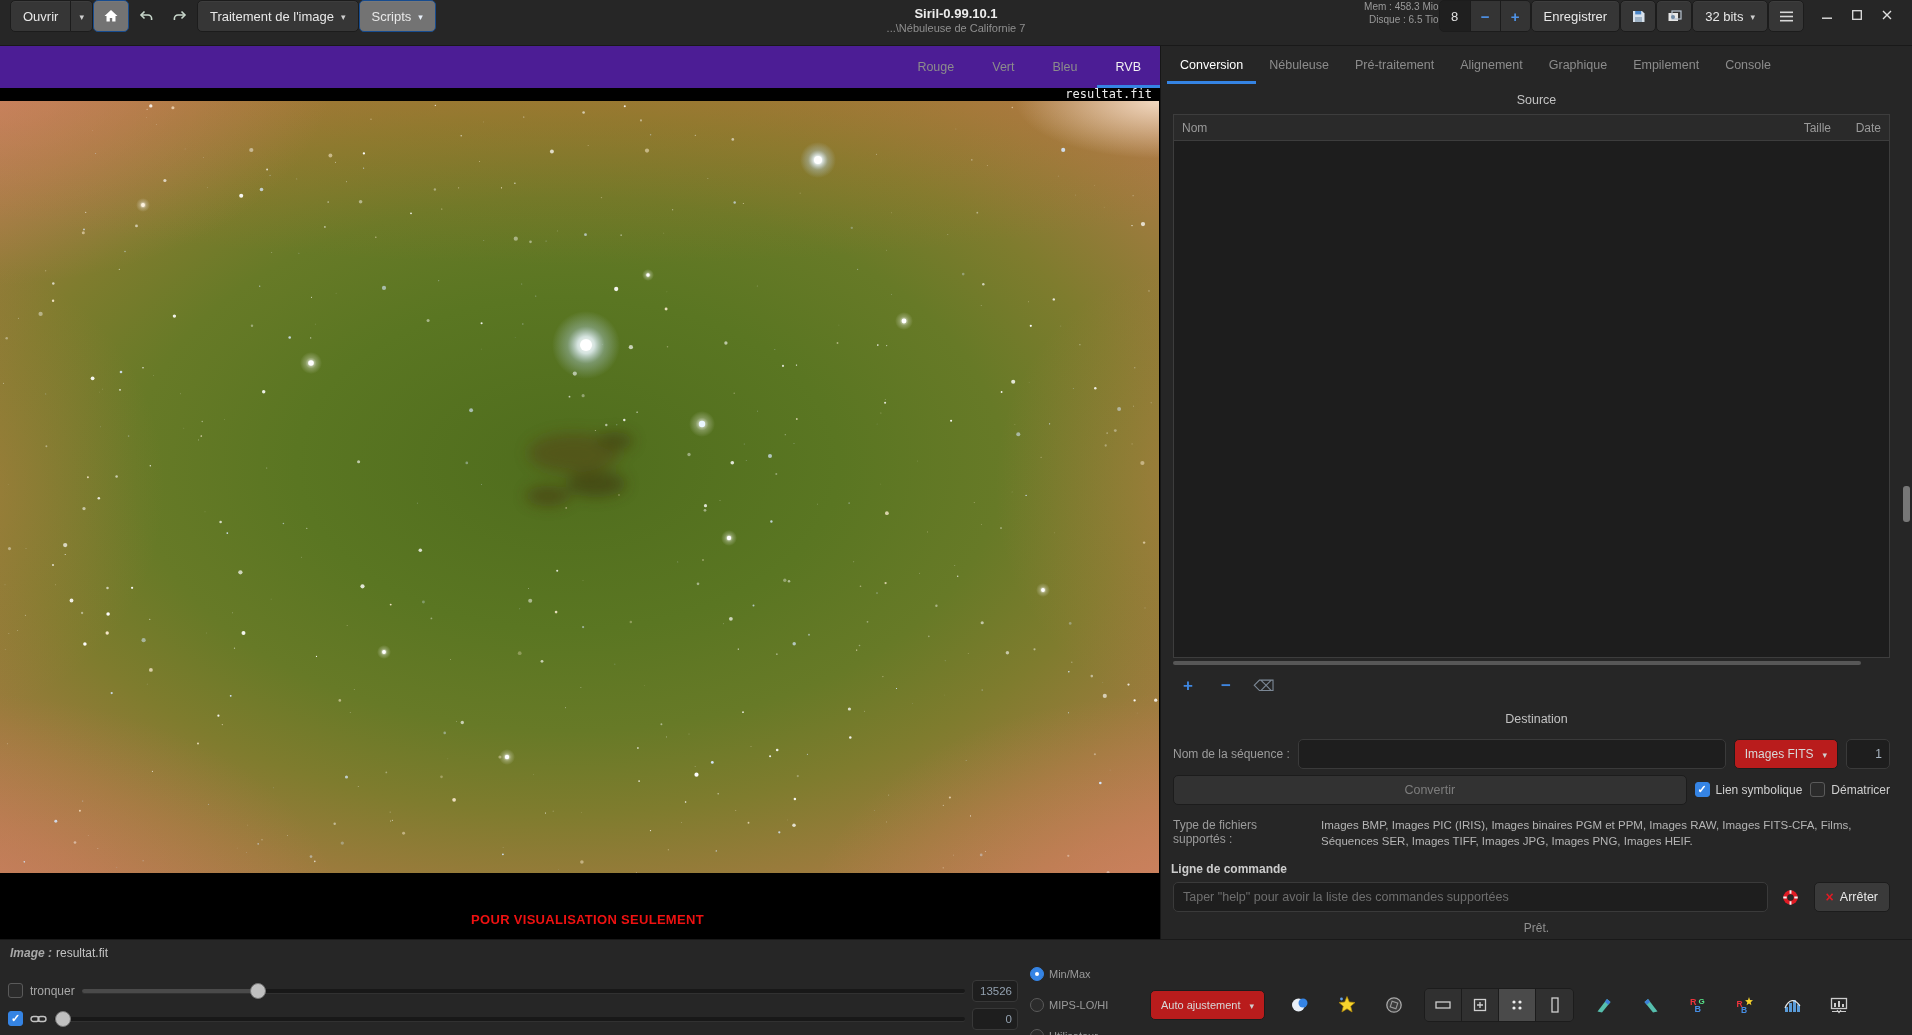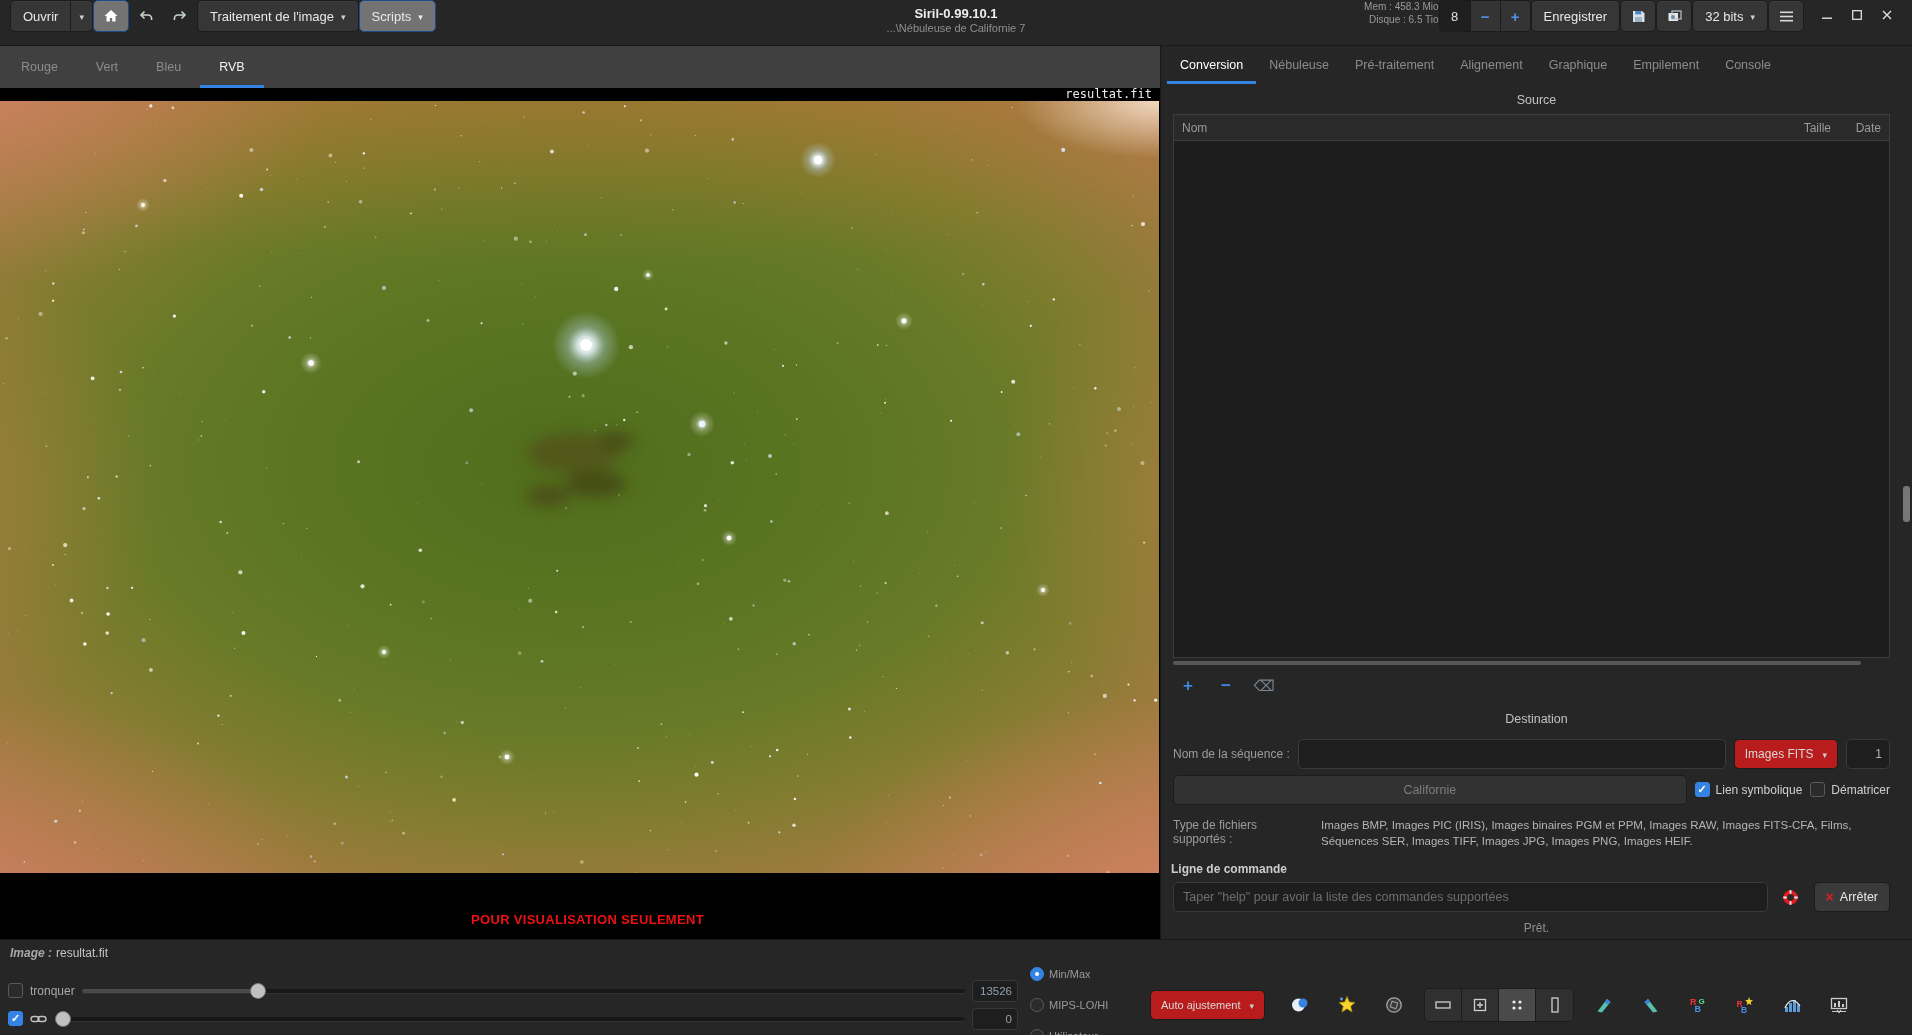--- a/index.html
+++ b/index.html
@@ -23,21 +23,21 @@
   .memblock { margin-left: auto; text-align: right; font-size: 10px; color: #9a9a9a; line-height: 1.3; white-space: nowrap; }
   .spin { display: flex; border: 1px solid #1c1c1c; border-radius: 5px; overflow: hidden; height: 32px; }
   .spin-val { width: 30px; background: #1f1f1f; border: 0; color: #e0e0e0; font-size: 13px; text-align: center; outline: none; font-family: "Liberation Sans", sans-serif; }
   .spin-btn { width: 30px; background: #343434; display: flex; align-items: center; justify-content: center; color: #4f93e8; font-weight: bold; font-size: 15px; border-left: 1px solid #1c1c1c; }
   .winbtn { width: 30px; height: 30px; display: flex; align-items: center; justify-content: center; color: #dcdcdc; font-size: 14px; }
   .wingap { width: 8px; }
 
   
   .main { display: flex; height: 893px; flex: none; }
   .left { width: 1160px; flex: none; display: flex; flex-direction: column; background: #262626; }
-  .channel-tabs { height: 42px; display: flex; align-items: stretch; padding-left: 2px; background: #404040; flex: none; }
+  .channel-tabs { height: 42px; display: flex; align-items: stretch; padding-left: 2px; background: #4c1d95; flex: none; justify-content: flex-end; }
   .ctab { padding: 0 19px; display: flex; align-items: center; font-size: 12.5px; color: #8c8c8c; border-bottom: 3px solid transparent; border-top: 3px solid transparent; }
   .ctab.active { color: #f2f2f2; border-bottom-color: #3584e4; }
   .viewer { flex: 1; background: #000; position: relative; overflow: hidden; }
   .filename-overlay { position: absolute; top: -1px; right: 8px; font-family: "DejaVu Sans Mono", monospace; font-size: 12px; color: #ececec; z-index: 4; }
   .nebula { position: absolute; top: 13px; left: 0; width: 1159px; height: 772px;
     background:
       radial-gradient(ellipse 20% 12% at 100% 0%, rgba(252,233,214,0.85), rgba(252,233,214,0) 62%),
       radial-gradient(ellipse 44% 40% at -2% -4%, rgba(224,136,116,0.55), rgba(224,136,116,0) 70%),
       radial-gradient(ellipse 46% 42% at 102% 106%, rgba(226,130,104,0.6), rgba(226,130,104,0) 70%),
       radial-gradient(ellipse 48% 42% at -4% 106%, rgba(218,126,102,0.55), rgba(218,126,102,0) 70%),
@@ -780,21 +780,21 @@
         <span class="field-label">Nom de la séquence :</span>
         <input class="text-input" style="">
         <div class="dropdown">
           <span>Images FITS</span>
           <span class="caret">▾</span>
         </div>
         <input class="num-input" value="1" style="">
       </div>
 
       <div class="row">
-        <div class="convert-btn">Californie</div>
+        <div class="convert-btn">Convertir</div>
         <div class="checkrow">
           <span class="checkbox checked"></span>
           <span>Lien symbolique</span>
         </div>
         <div class="checkrow">
           <span class="checkbox"></span>
           <span>Dématricer</span>
         </div>
       </div>
 

